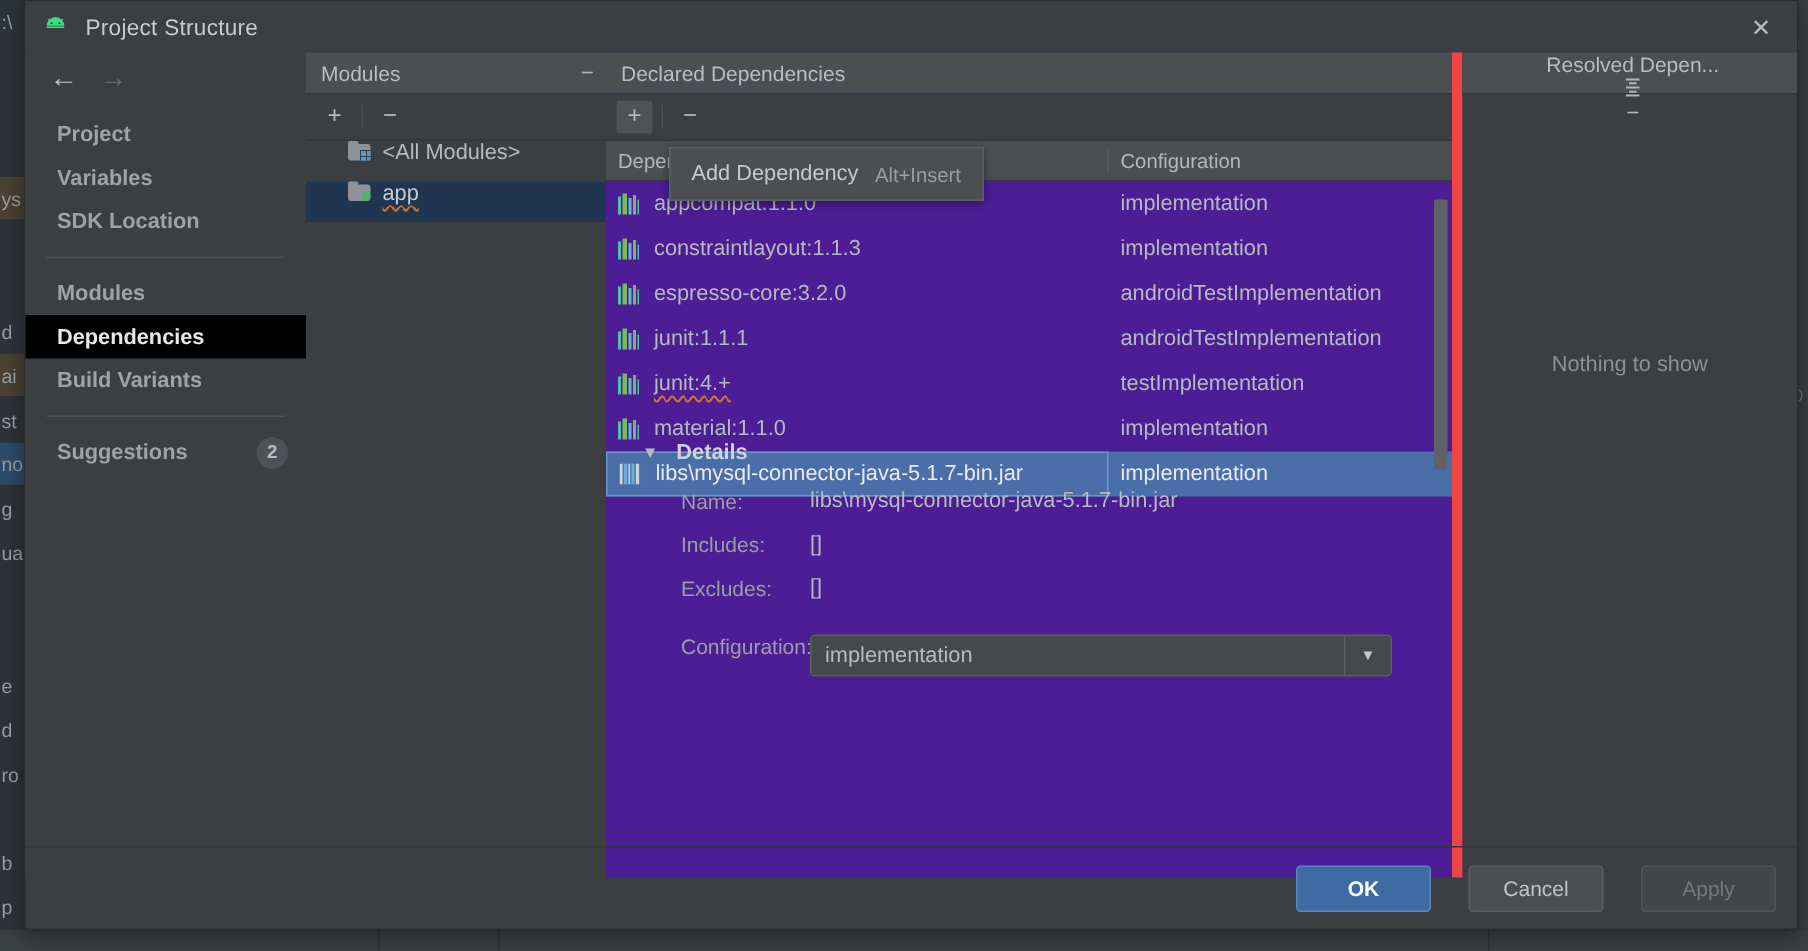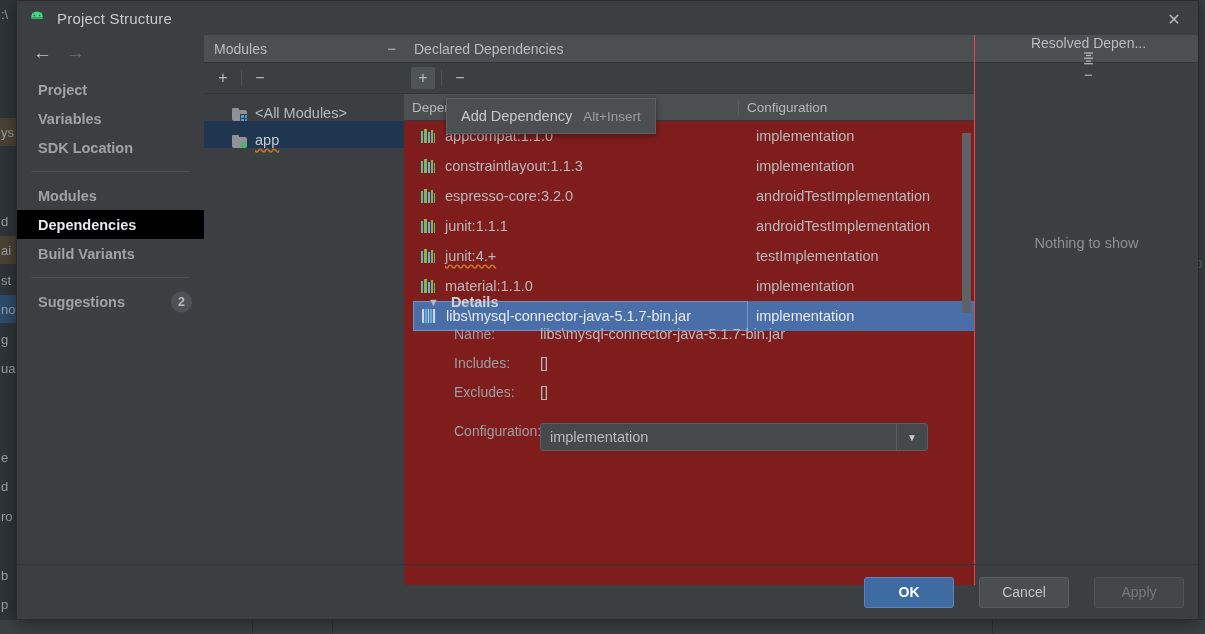--- a/index.html
+++ b/index.html
@@ -100,47 +100,47 @@
     height:30px; display:flex; align-items:center; gap:4px; padding-left:7px;
     border-bottom:1px solid #333638; background:#3c3f41;
   }
   .tb-btn {
     width:24px; height:22px; display:flex; align-items:center; justify-content:center;
     color:#b5b9bc; font-size:16px; cursor:pointer; border-radius:2px;
   }
   .tb-btn.hot { background:#4e5356; }
   .tb-sep { width:1px; height:16px; background:#4d5052; margin:0 2px; }
   .mod-row {
-    height:27px; display:flex; align-items:flex-end; padding-left:28px;
+    height:27px; display:flex; align-items:flex-start; padding-left:28px;
     color:#b6babd; font-size:14.5px; cursor:pointer; gap:8px;
   }
   .mod-row.selected { background:#1f3550; }
   .mod-row.selected .mod-label { color:#c7cbd0; text-decoration: underline wavy #c8762c; text-underline-offset:3px; }
   .folder-ic { width:15px; height:13px; position:relative; flex:0 0 auto; }
   .folder-ic .base { position:absolute; left:0; top:2px; width:15px; height:11px; background:#8d9399; border-radius:1px 2px 2px 2px; }
   .folder-ic .tab { position:absolute; left:0; top:0; width:7px; height:3px; background:#8d9399; border-radius:1px; }
   .folder-ic .dot { position:absolute; right:0; bottom:0; width:6px; height:6px; border-radius:50%; background:#49b56b; }
   .folder-ic .grid { position:absolute; right:0; bottom:0; width:7px; height:7px; background:#4a9cd6;
      background-image:linear-gradient(#3c3f41 1px, transparent 1px), linear-gradient(90deg,#3c3f41 1px, transparent 1px);
      background-size:4px 4px; }
 
   
   .declared {
     position:absolute; left:387px; top:0; right:223px; bottom:34px;
-    background:#7f1d1d; border-right:1px solid #ef4444;
+    background:#4c1d95; border-right:7px solid #ef4444;
   }
   .col-header {
     height:26px; display:flex; align-items:center; background:#4b4f52;
     color:#b4b8bb; font-size:13.5px; border-bottom:1px solid #35383a;
   }
   .col-h-1 { width:335px; padding-left:8px; box-sizing:border-box; border-right:1px solid #5a5e61; }
   .col-h-2 { flex:1; padding-left:8px; box-sizing:border-box; }
   .dep-list { position:relative; height:215px; overflow:hidden; }
   .dep-row {
-    height:30px; display:flex; align-items:center; font-size:14.5px; color:#b6babd; cursor:pointer;margin-left:9px;
+    height:30px; display:flex; align-items:center; font-size:14.5px; color:#b6babd; cursor:pointer;
   }
   .dep-name { width:335px; display:flex; align-items:center; gap:10px; padding-left:8px; box-sizing:border-box; }
   .dep-conf { flex:1; padding-left:8px; box-sizing:border-box; }
   .dep-row.selected { background:#4a6fa8; color:#e8ebee; }
   .dep-row.selected .dep-name { border:1px solid #6f93c8; box-sizing:border-box; height:30px; }
   .warn-underline { text-decoration: underline wavy #c8762c; text-underline-offset:3px; }
   .lib-ic {
     width:14px; height:14px; flex:0 0 auto;
     background:
       linear-gradient(#4cc0a8,#4cc0a8) 0 2px/2px 12px no-repeat,

